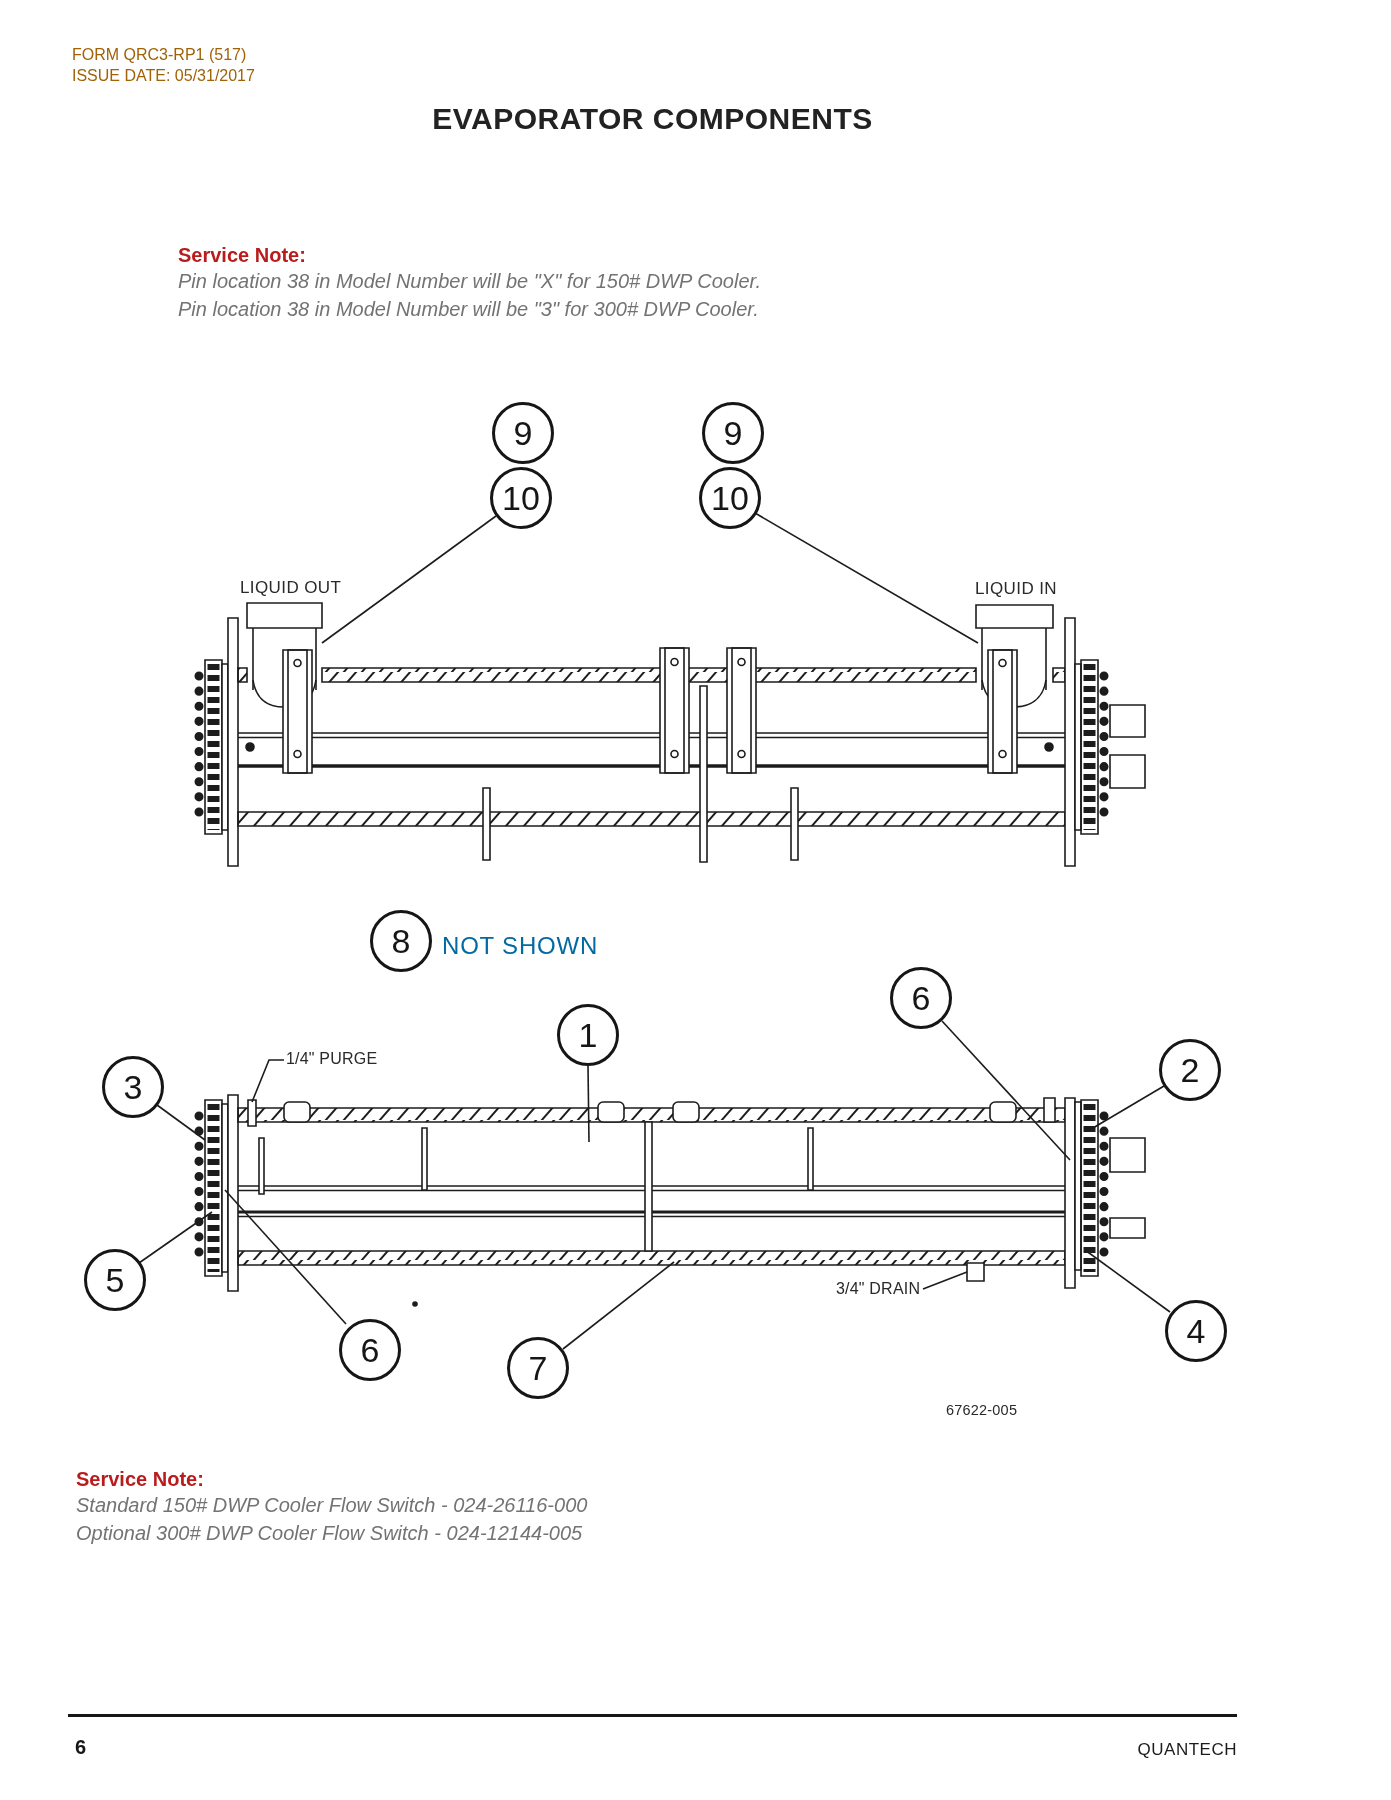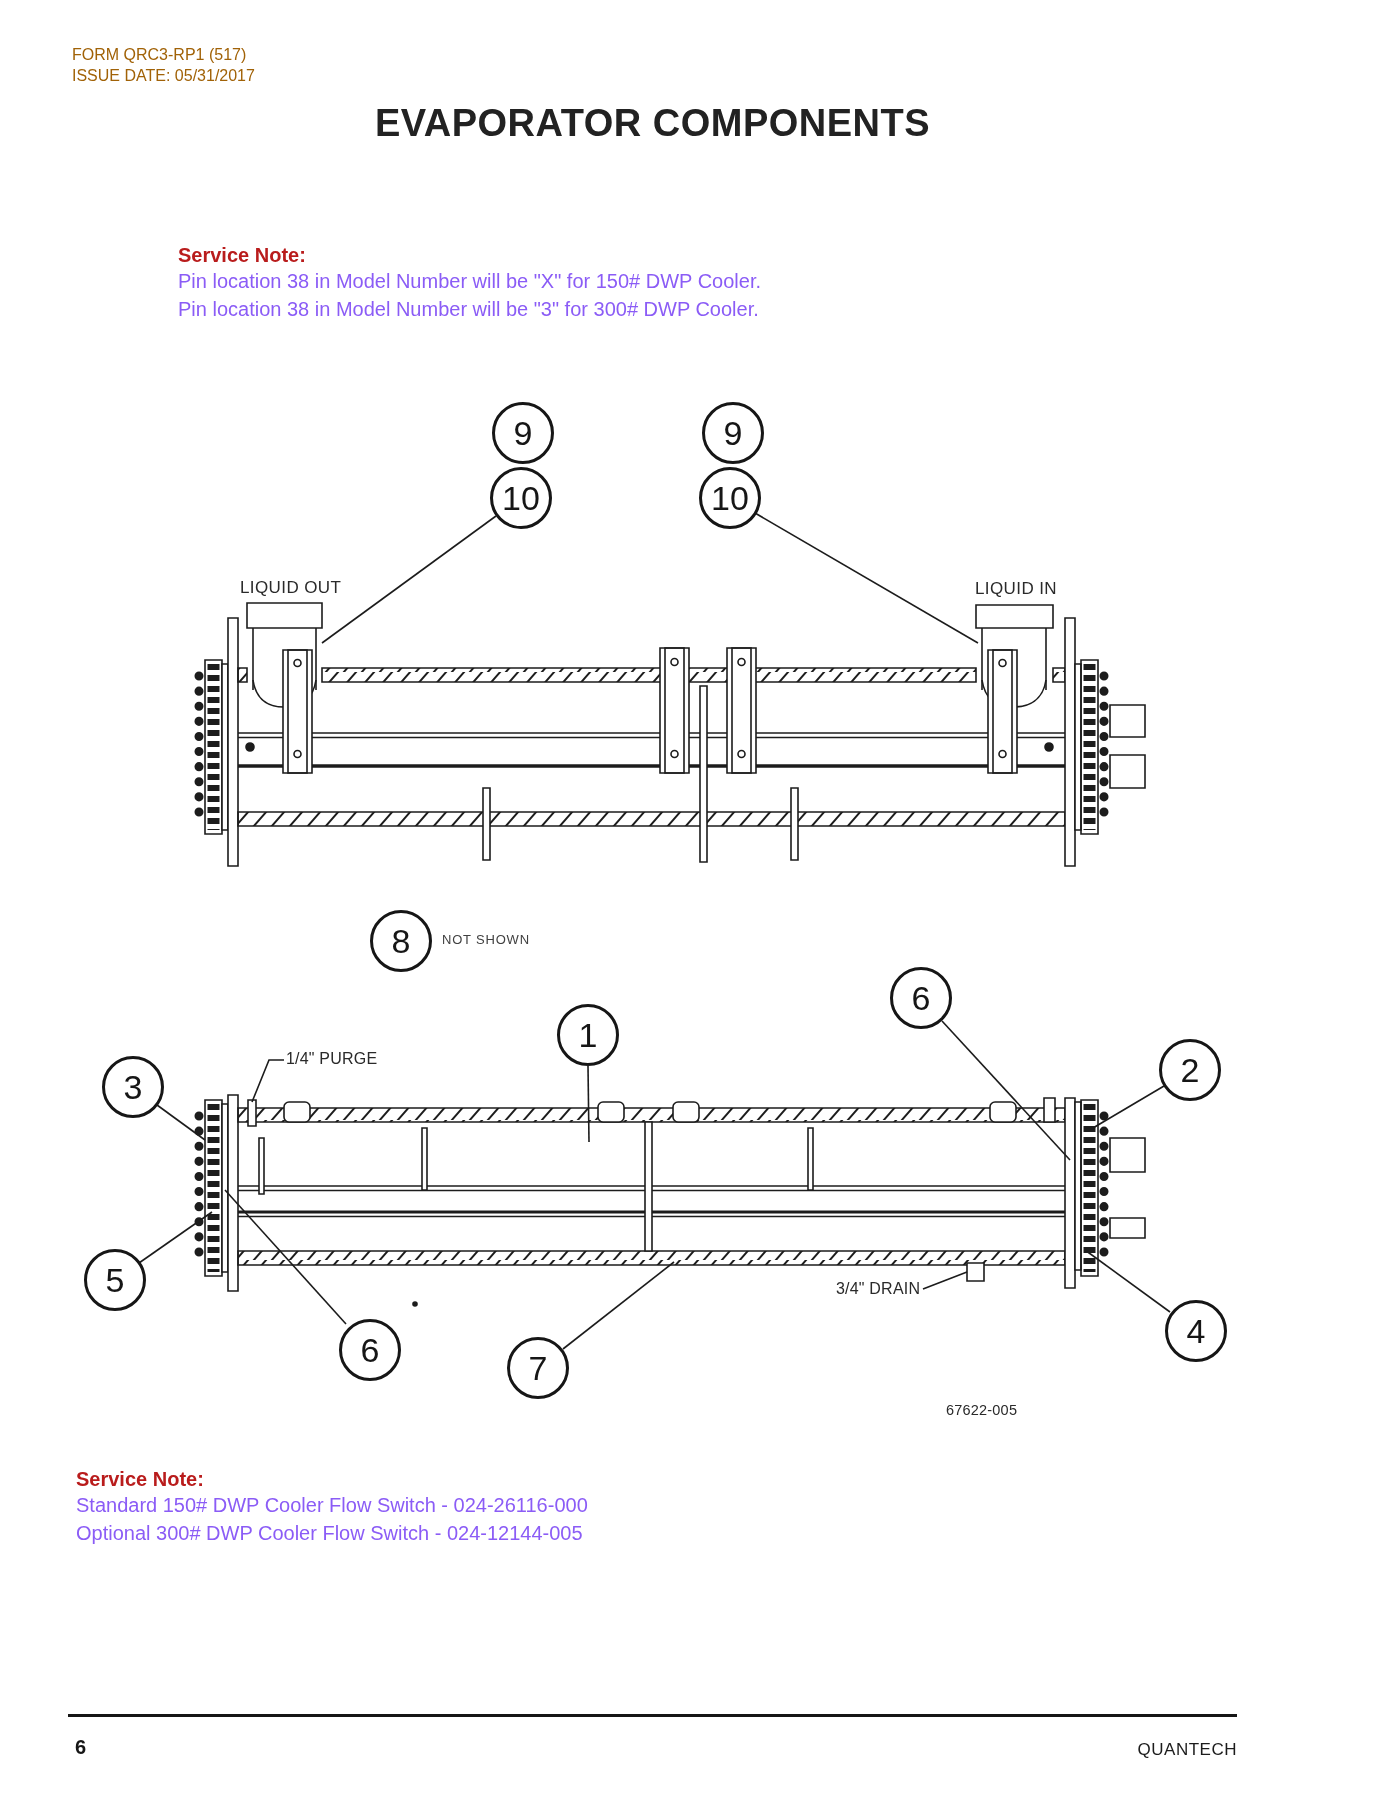--- a/index.html
+++ b/index.html
@@ -1,29 +1,29 @@
 <!DOCTYPE html>
 <html><head>
 <meta charset="utf-8">
 <style>
   html,body{margin:0;padding:0;background:#fff;}
   .page{position:relative;width:1391px;height:1800px;background:#ffffff;
         font-family:"Liberation Sans",sans-serif;color:#1a1a1a;overflow:hidden;}
   .abs{position:absolute;}
   .hdr{font-size:16px;line-height:21px;color:#a16207;}
-  .title{font-size:38px;font-weight:bold;letter-spacing:.5px;text-align:center;color:#222;}
+  .title{font-size:30px;font-weight:bold;letter-spacing:.5px;text-align:center;color:#222;}
   .sn-head{font-size:20px;font-weight:bold;color:#b91c1c;}
-  .sn-line{font-size:20px;color:#8b5cf6;line-height:28px;white-space:nowrap;}
+  .sn-line{font-size:20px;font-style:italic;color:#737373;line-height:28px;white-space:nowrap;}
   .draw-label{font-size:17px;color:#2a2a2a;letter-spacing:.4px;white-space:nowrap;}
   .small-label{font-size:16px;color:#2a2a2a;letter-spacing:.2px;white-space:nowrap;}
   .partno{font-size:14.5px;color:#2a2a2a;letter-spacing:.2px;}
   .callout{position:absolute;width:62px;height:62px;border:3px solid #161616;border-radius:50%;
            background:#fff;display:flex;align-items:center;justify-content:center;
            font-size:34px;color:#161616;box-sizing:border-box;}
-  .notshown{font-size:13px;letter-spacing:.8px;color:#404040;}
+  .notshown{font-size:24px;letter-spacing:.8px;color:#0369a1;}
   .caption{font-size:21px;color:#1c1c1c;white-space:nowrap;}
   .caption b{margin-right:7px;}
   .rule{height:3px;background:#161616;}
   .pageno{font-size:20px;font-weight:bold;color:#161616;}
   .brand{font-size:17px;letter-spacing:.5px;color:#1c1c1c;text-align:right;}
   svg{position:absolute;left:0;top:0;}
   svg *{vector-effect:non-scaling-stroke;}
 </style>
 </head>
 <body>

